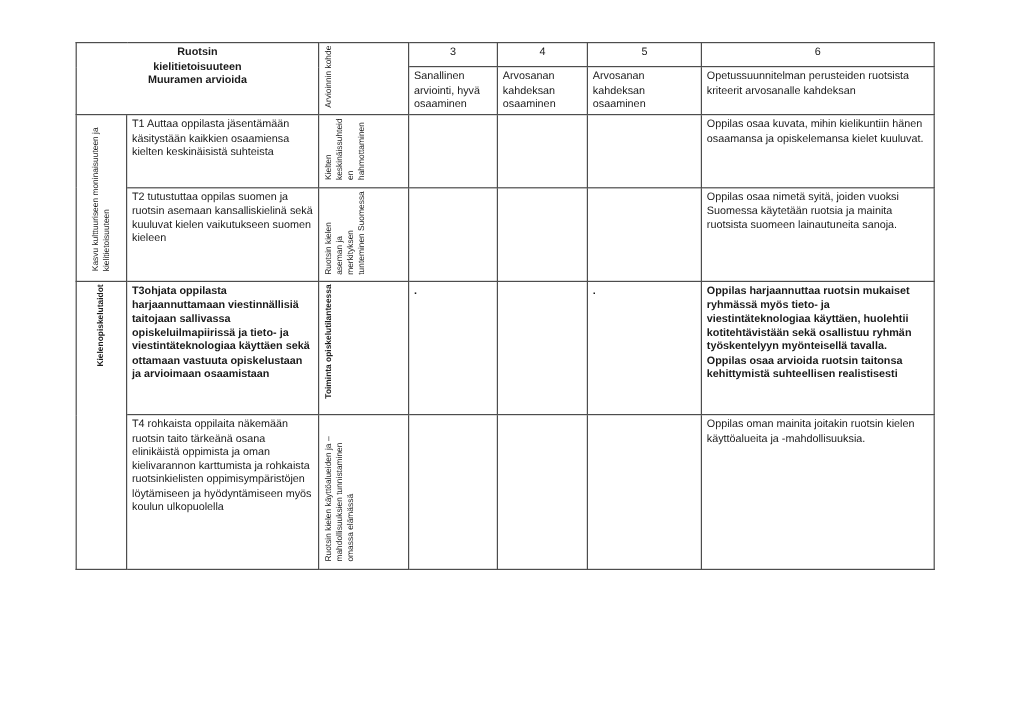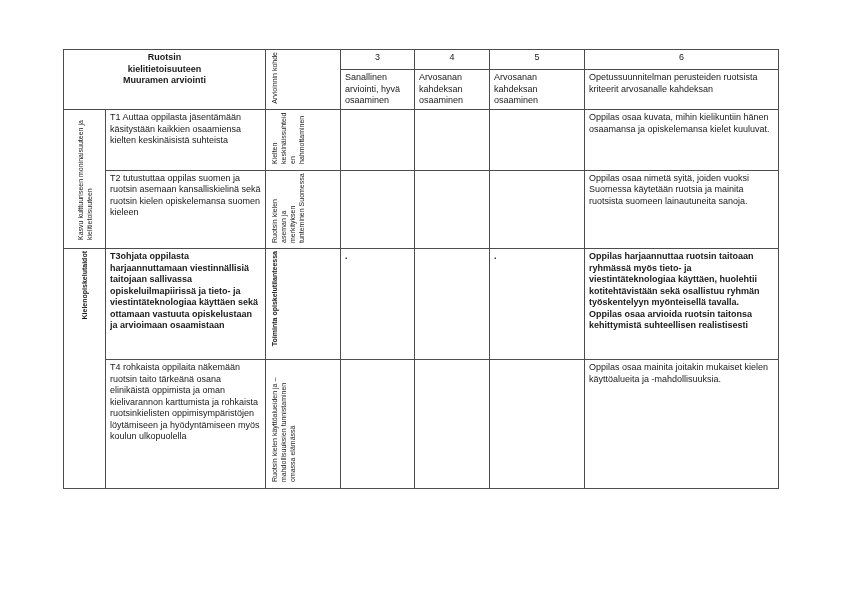--- a/index.html
+++ b/index.html
@@ -6,21 +6,21 @@
   body{
     width:842px;height:595px;
     background:#ffffff;
     font-family:"Liberation Sans", sans-serif;
     color:#1a1a1a;
     position:relative;
     overflow:hidden;
   }
   .sheet{position:absolute;left:0;top:0;width:842px;height:595px;background:#ffffff;}
   table.crit{
-    position:absolute;left:63px;top:49px;
+    position:absolute;left:63px;top:35px;
     width:715px;
     border-collapse:collapse;
     table-layout:fixed;
   }
   table.crit td{
     border:1px solid #4d4d4d;
     padding:2px 4px;
     vertical-align:top;
     font-size:9px;
     line-height:11.5px;
@@ -92,21 +92,21 @@
       <col style="width:75px">
       <col style="width:95px">
       <col style="width:194px">
     </colgroup>
 
     <tbody>
         <tr class="r-num">
       <td class="title-cell" colspan="2" rowspan="2">
         <span class="title-line">Ruotsin</span>
         <span class="title-line">kielitietoisuuteen</span>
-        <span class="title-line">Muuramen arviointi</span>
+        <span class="title-line">Muuramen arvioida</span>
       </td>
       <td class="rot-cell" rowspan="2">
         <span class="vtext mh52">Arvioinnin kohde</span>
       </td>
       <td class="num-cell">3</td>
       <td class="num-cell">4</td>
       <td class="num-cell">5</td>
       <td class="num-cell">6</td>
     </tr>
 
@@ -125,49 +125,49 @@
       <td class="rot-cell">
         <span class="vtext mh52">Kielten keskinäissuhteiden hahmottaminen</span>
       </td>
       <td class="mark-cell"></td>
       <td class="mark-cell"></td>
       <td class="mark-cell"></td>
       <td class="crit-cell">Oppilas osaa kuvata, mihin kielikuntiin hänen osaamansa ja opiskelemansa kielet kuuluvat.</td>
     </tr>
 
     <tr class="r-t2">
-      <td class="obj-cell">T2 tutustuttaa oppilas suomen ja ruotsin asemaan kansalliskielinä sekä ruotsin kielen opiskelemansa suomen kieleen</td>
+      <td class="obj-cell">T2 tutustuttaa oppilas suomen ja ruotsin asemaan kansalliskielinä sekä kuuluvat kielen vaikutukseen suomen kieleen</td>
       <td class="rot-cell">
         <span class="vtext mh70">Ruotsin kielen aseman ja merkityksen tunteminen Suomessa</span>
       </td>
       <td class="mark-cell"></td>
       <td class="mark-cell"></td>
       <td class="mark-cell"></td>
       <td class="crit-cell">Oppilas osaa nimetä syitä, joiden vuoksi Suomessa käytetään ruotsia ja mainita ruotsista suomeen lainautuneita sanoja.</td>
     </tr>
 
     <tr class="r-t3">
       <td class="section-cell" rowspan="2">
         <span class="vtext mh230">Kielenopiskelutaidot</span>
       </td>
       <td class="obj-cell">T3ohjata oppilasta harjaannuttamaan viestinnällisiä taitojaan sallivassa opiskeluilmapiirissä ja tieto- ja viestintäteknologiaa käyttäen sekä ottamaan vastuuta opiskelustaan ja arvioimaan osaamistaan</td>
       <td class="rot-cell">
         <span class="vtext mh106">Toiminta opiskelutilanteessa</span>
       </td>
       <td class="mark-cell">.</td>
       <td class="mark-cell"></td>
       <td class="mark-cell">.</td>
-      <td class="crit-cell">Oppilas harjaannuttaa ruotsin taitoaan ryhmässä myös tieto- ja viestintäteknologiaa käyttäen, huolehtii kotitehtävistään sekä osallistuu ryhmän työskentelyyn myönteisellä tavalla. Oppilas osaa arvioida ruotsin taitonsa kehittymistä suhteellisen realistisesti</td>
+      <td class="crit-cell">Oppilas harjaannuttaa ruotsin mukaiset ryhmässä myös tieto- ja viestintäteknologiaa käyttäen, huolehtii kotitehtävistään sekä osallistuu ryhmän työskentelyyn myönteisellä tavalla. Oppilas osaa arvioida ruotsin taitonsa kehittymistä suhteellisen realistisesti</td>
     </tr>
 
     <tr class="r-t4">
       <td class="obj-cell">T4 rohkaista oppilaita näkemään ruotsin taito tärkeänä osana elinikäistä oppimista ja oman kielivarannon karttumista ja rohkaista ruotsinkielisten oppimisympäristöjen löytämiseen ja hyödyntämiseen myös koulun ulkopuolella</td>
       <td class="rot-cell">
         <span class="vtext mh120">Ruotsin kielen käyttöalueiden ja – mahdollisuuksien tunnistaminen omassa elämässä</span>
       </td>
       <td class="mark-cell"></td>
       <td class="mark-cell"></td>
       <td class="mark-cell"></td>
-      <td class="crit-cell">Oppilas osaa mainita joitakin mukaiset kielen käyttöalueita ja -mahdollisuuksia.</td>
+      <td class="crit-cell">Oppilas oman mainita joitakin ruotsin kielen käyttöalueita ja -mahdollisuuksia.</td>
     </tr>
   </tbody>
     </table>
 </div>
 
 </body></html>

